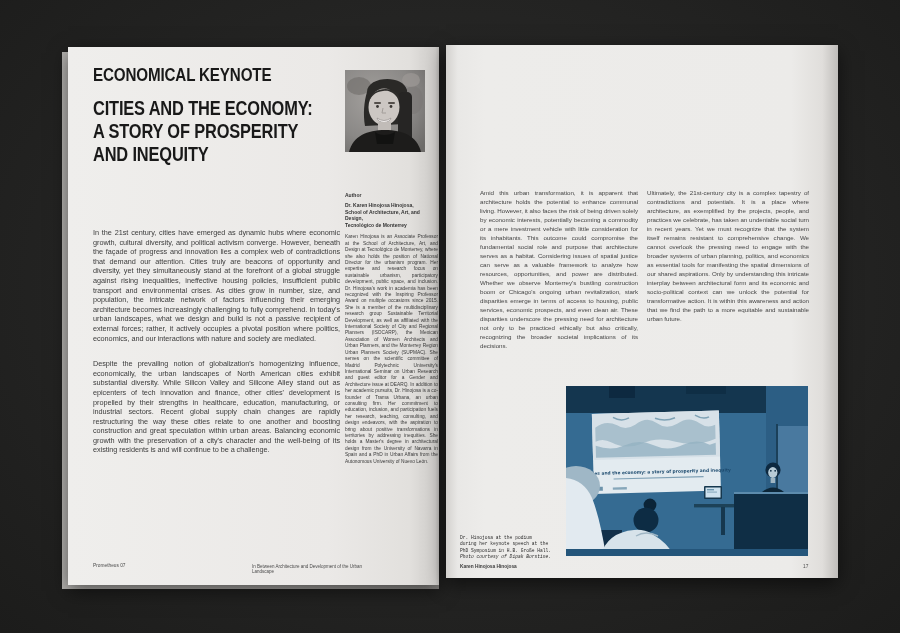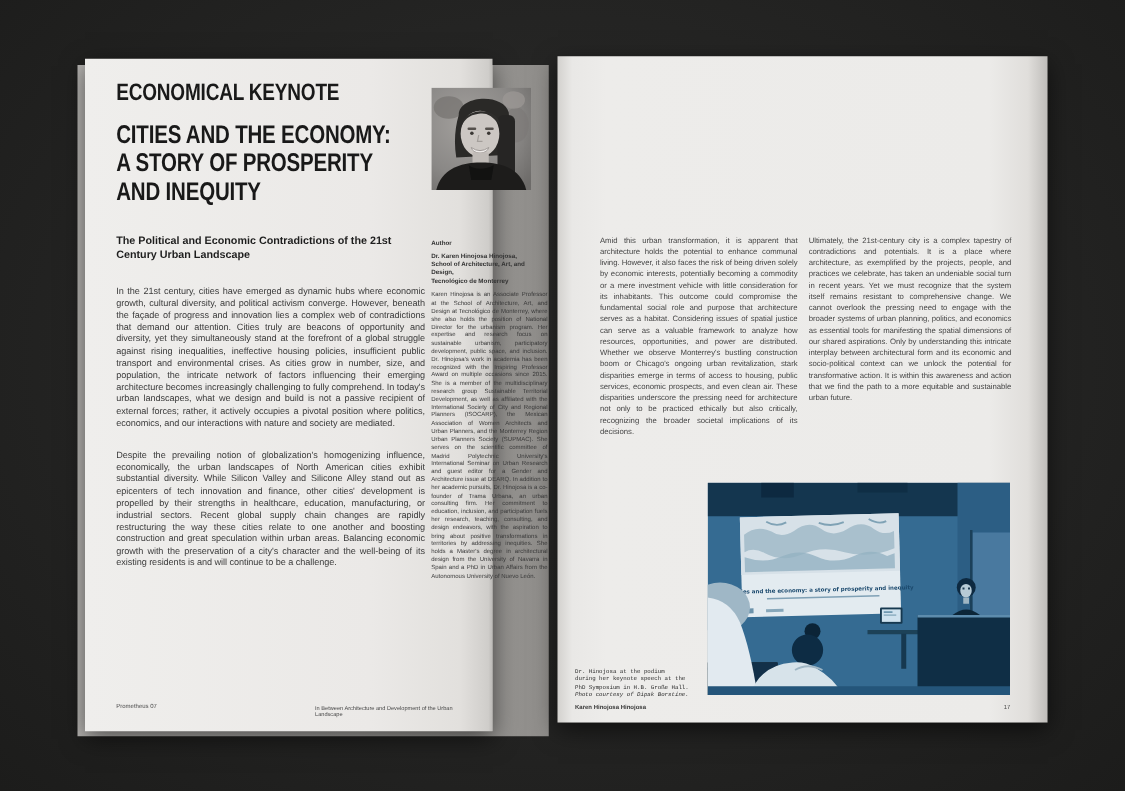--- a/index.html
+++ b/index.html
@@ -7,21 +7,21 @@
     position:relative;width:900px;height:633px;overflow:hidden;
     background:radial-gradient(ellipse at 50% 45%, #2b2b2a 0%, #242423 55%, #1c1c1b 100%);
     font-family:"Liberation Sans", sans-serif;
   }
   .page{position:absolute;box-shadow:0 6px 18px rgba(0,0,0,.55);}
   .page-stack-left{
     position:absolute;left:62px;top:52px;width:377px;height:537px;
     background:linear-gradient(to right,#b7b5b2,#a8a6a3 60%,#8f8d8a);
   }
   .page-left{
-    left:68px;top:47px;width:326px;height:538px;
+    left:68px;top:47px;width:371px;height:538px;
     background:linear-gradient(to right,#efeeec 0%,#ebe9e7 70%,#e2e0dd 92%,#cfcdca 99%,#bcbab7 100%);
   }
   .page-right{
     left:446px;top:45px;width:392px;height:533px;
     background:linear-gradient(to right,#d3d1ce 0%,#e9e8e6 3%,#edecea 10%,#ecebe9 88%,#e0dedb 96%,#bfbdba 100%);
   }
   .kicker,.headline{
     position:absolute;margin:0;color:#191919;font-weight:700;
     transform:scaleX(.8);transform-origin:0 0;letter-spacing:-.2px;white-space:nowrap;
   }
@@ -95,21 +95,20 @@
         <circle cx="32.5" cy="36.5" r="1.4" fill="#3a3734"></circle>
         <circle cx="46" cy="36.5" r="1.4" fill="#3a3734"></circle>
         <path d="M38,38 L37,43 L41,43" fill="none" stroke="#a39e9a" stroke-width="1"></path>
         <path d="M32,48 Q39,53 46,48 Q45,52 39,52.5 Q33,52 32,48 Z" fill="#efecea" stroke="#8c8784" stroke-width=".6"></path>
         <rect x="33" y="52" width="13" height="12" fill="#c1bcb8"></rect>
         <path d="M4,82 C8,66 22,60 40,60 C58,60 72,66 76,82 Z" fill="#1d1c1b"></path>
         <path d="M30,62 C34,66 44,66 50,62 L48,74 L32,74 Z" fill="#121211"></path>
       </svg>
     </div>
 
-    <h3 class="subhead">The Political and Economic Contradictions of the 21st Century Urban Landscape</h3>
 
     <div class="body-col">
       <p>In the 21st century, cities have emerged as dynamic hubs where economic growth, cultural diversity, and political activism converge. However, beneath the façade of progress and innovation lies a complex web of contradictions that demand our attention. Cities truly are beacons of opportunity and diversity, yet they simultaneously stand at the forefront of a global struggle against rising inequalities, ineffective housing policies, insufficient public transport and environmental crises. As cities grow in number, size, and population, the intricate network of factors influencing their emerging architecture becomes increasingly challenging to fully comprehend. In today's urban landscapes, what we design and build is not a passive recipient of external forces; rather, it actively occupies a pivotal position where politics, economics, and our interactions with nature and society are mediated.</p>
       <p>Despite the prevailing notion of globalization's homogenizing influence, economically, the urban landscapes of North American cities exhibit substantial diversity. While Silicon Valley and Silicone Alley stand out as epicenters of tech innovation and finance, other cities' development is propelled by their strengths in healthcare, education, manufacturing, or industrial sectors. Recent global supply chain changes are rapidly restructuring the way these cities relate to one another and boosting construction and great speculation within urban areas. Balancing economic growth with the preservation of a city's character and the well-being of its existing residents is and will continue to be a challenge.</p>
     </div>
 
     <div class="author-col">
       <div class="author-label">Author</div>
       <div class="author-credit">
         <span>Dr. Karen Hinojosa Hinojosa,</span>

